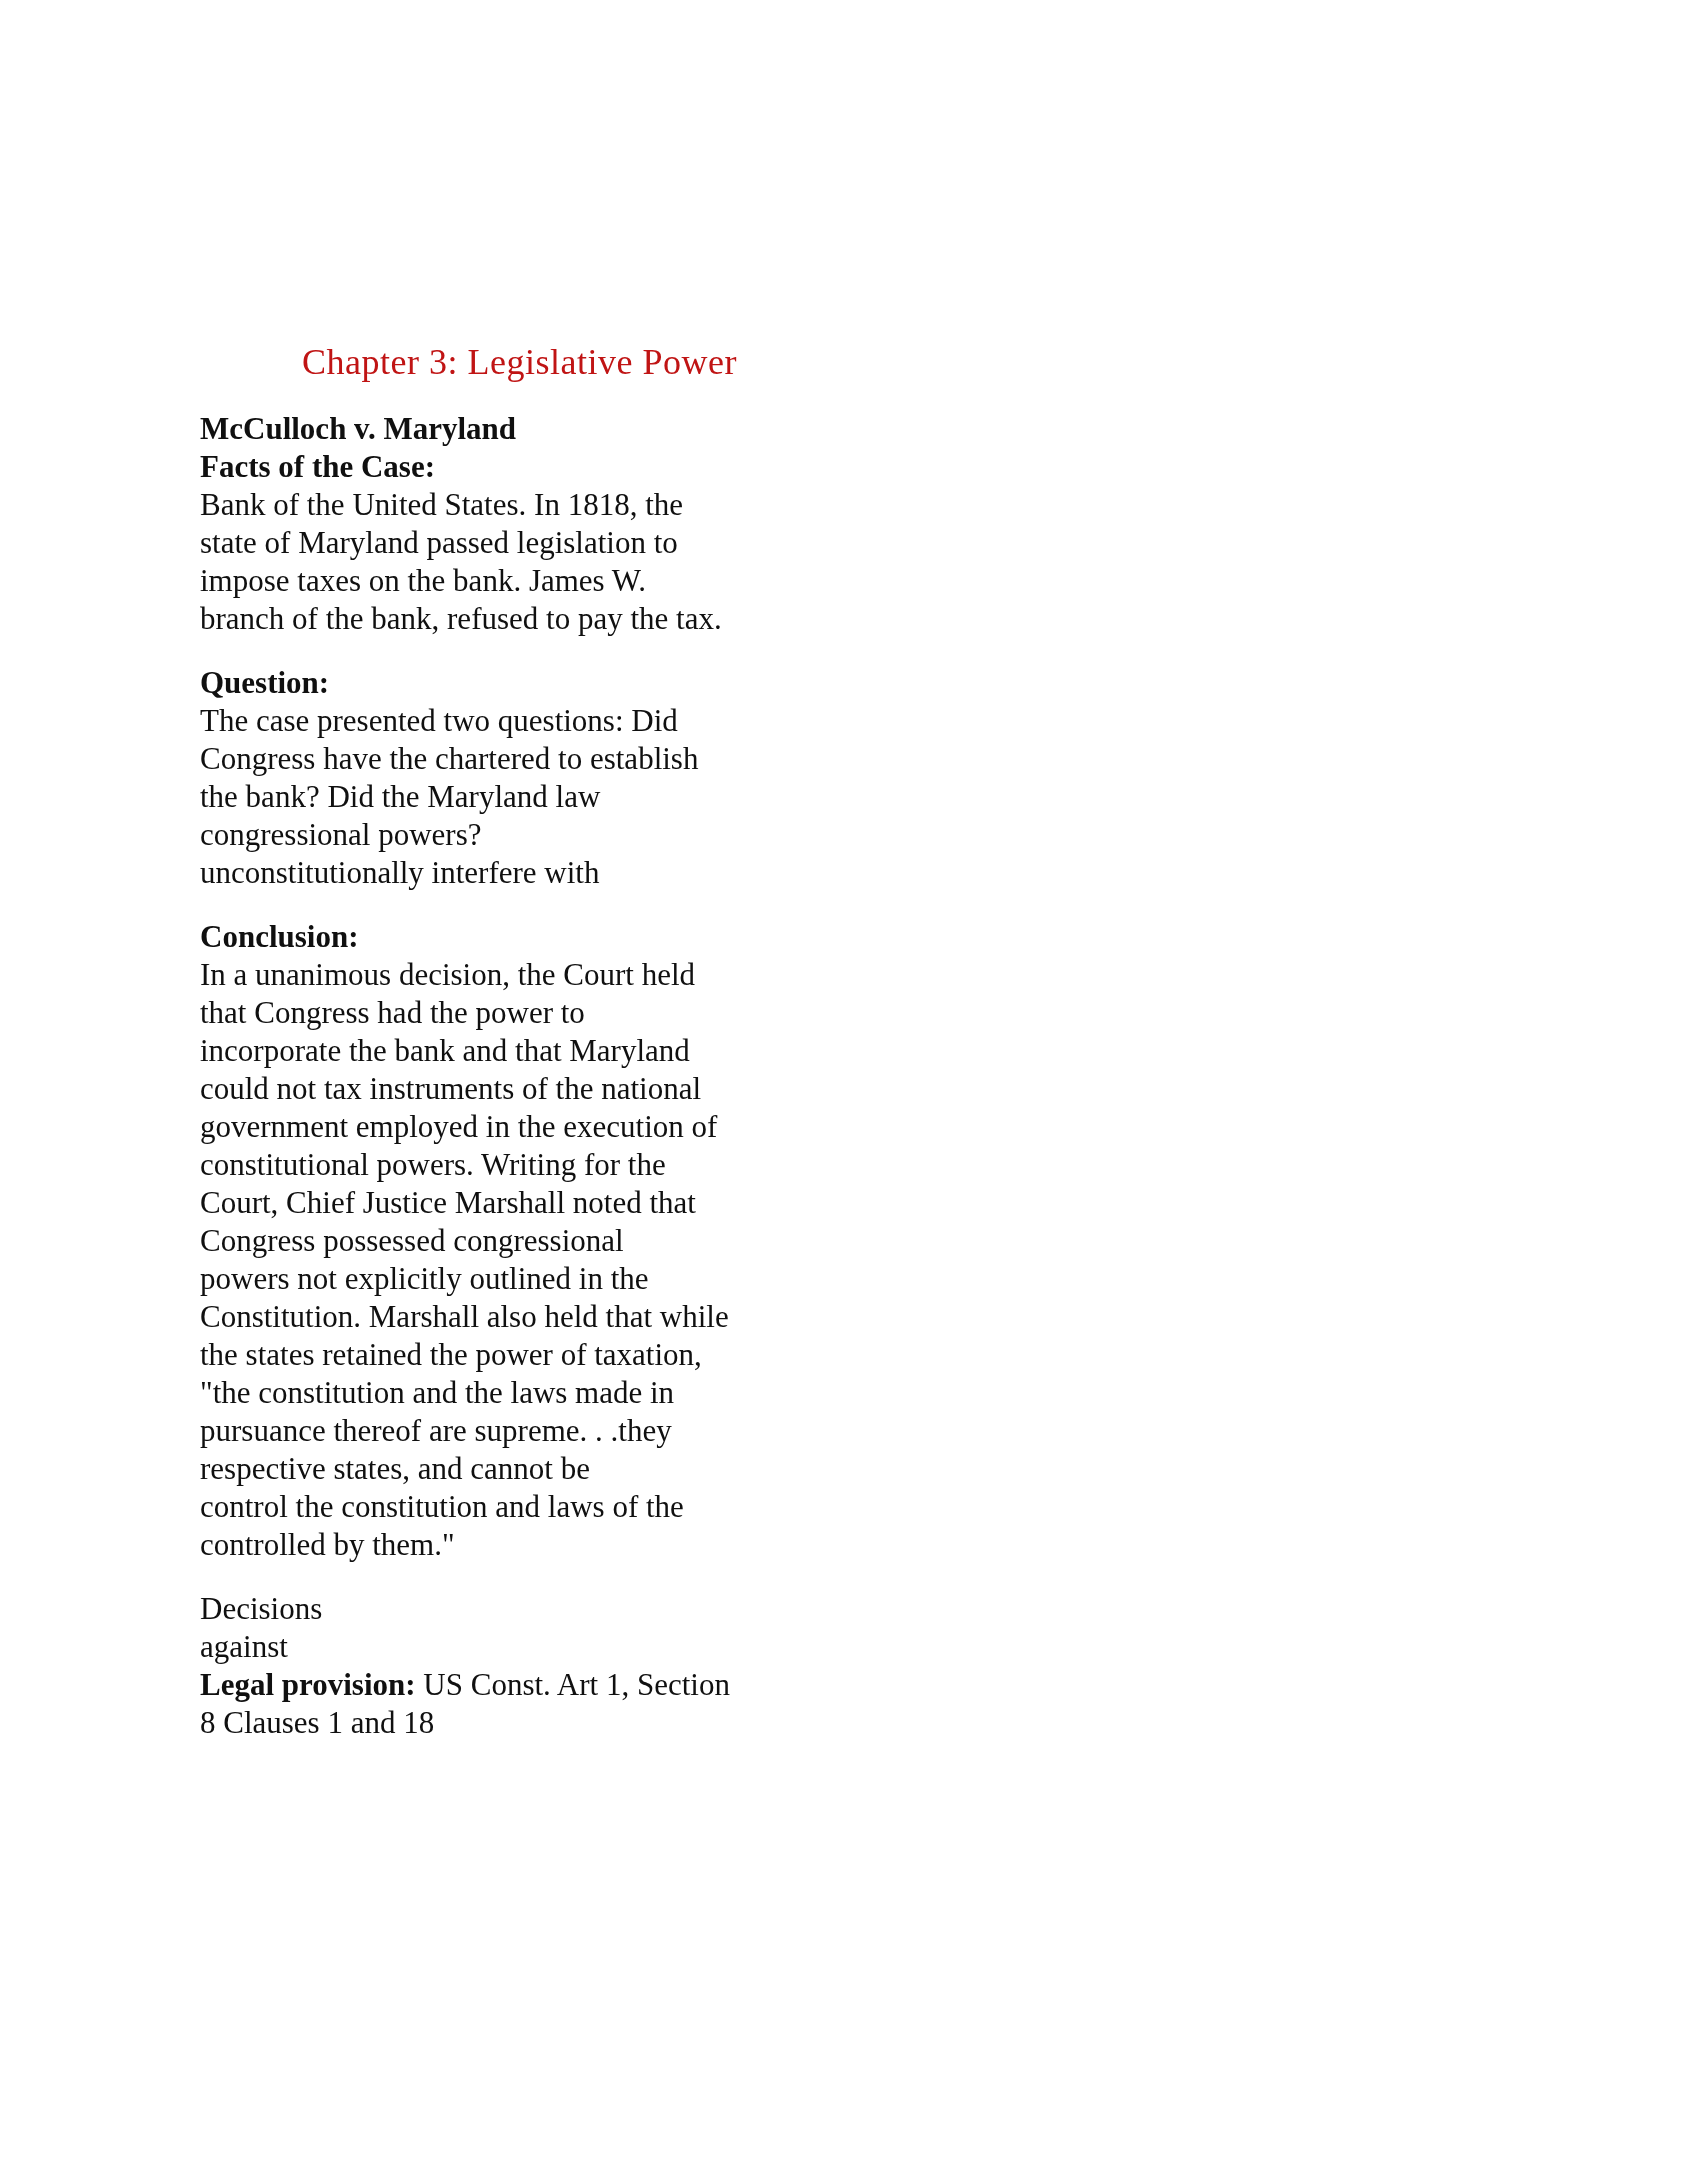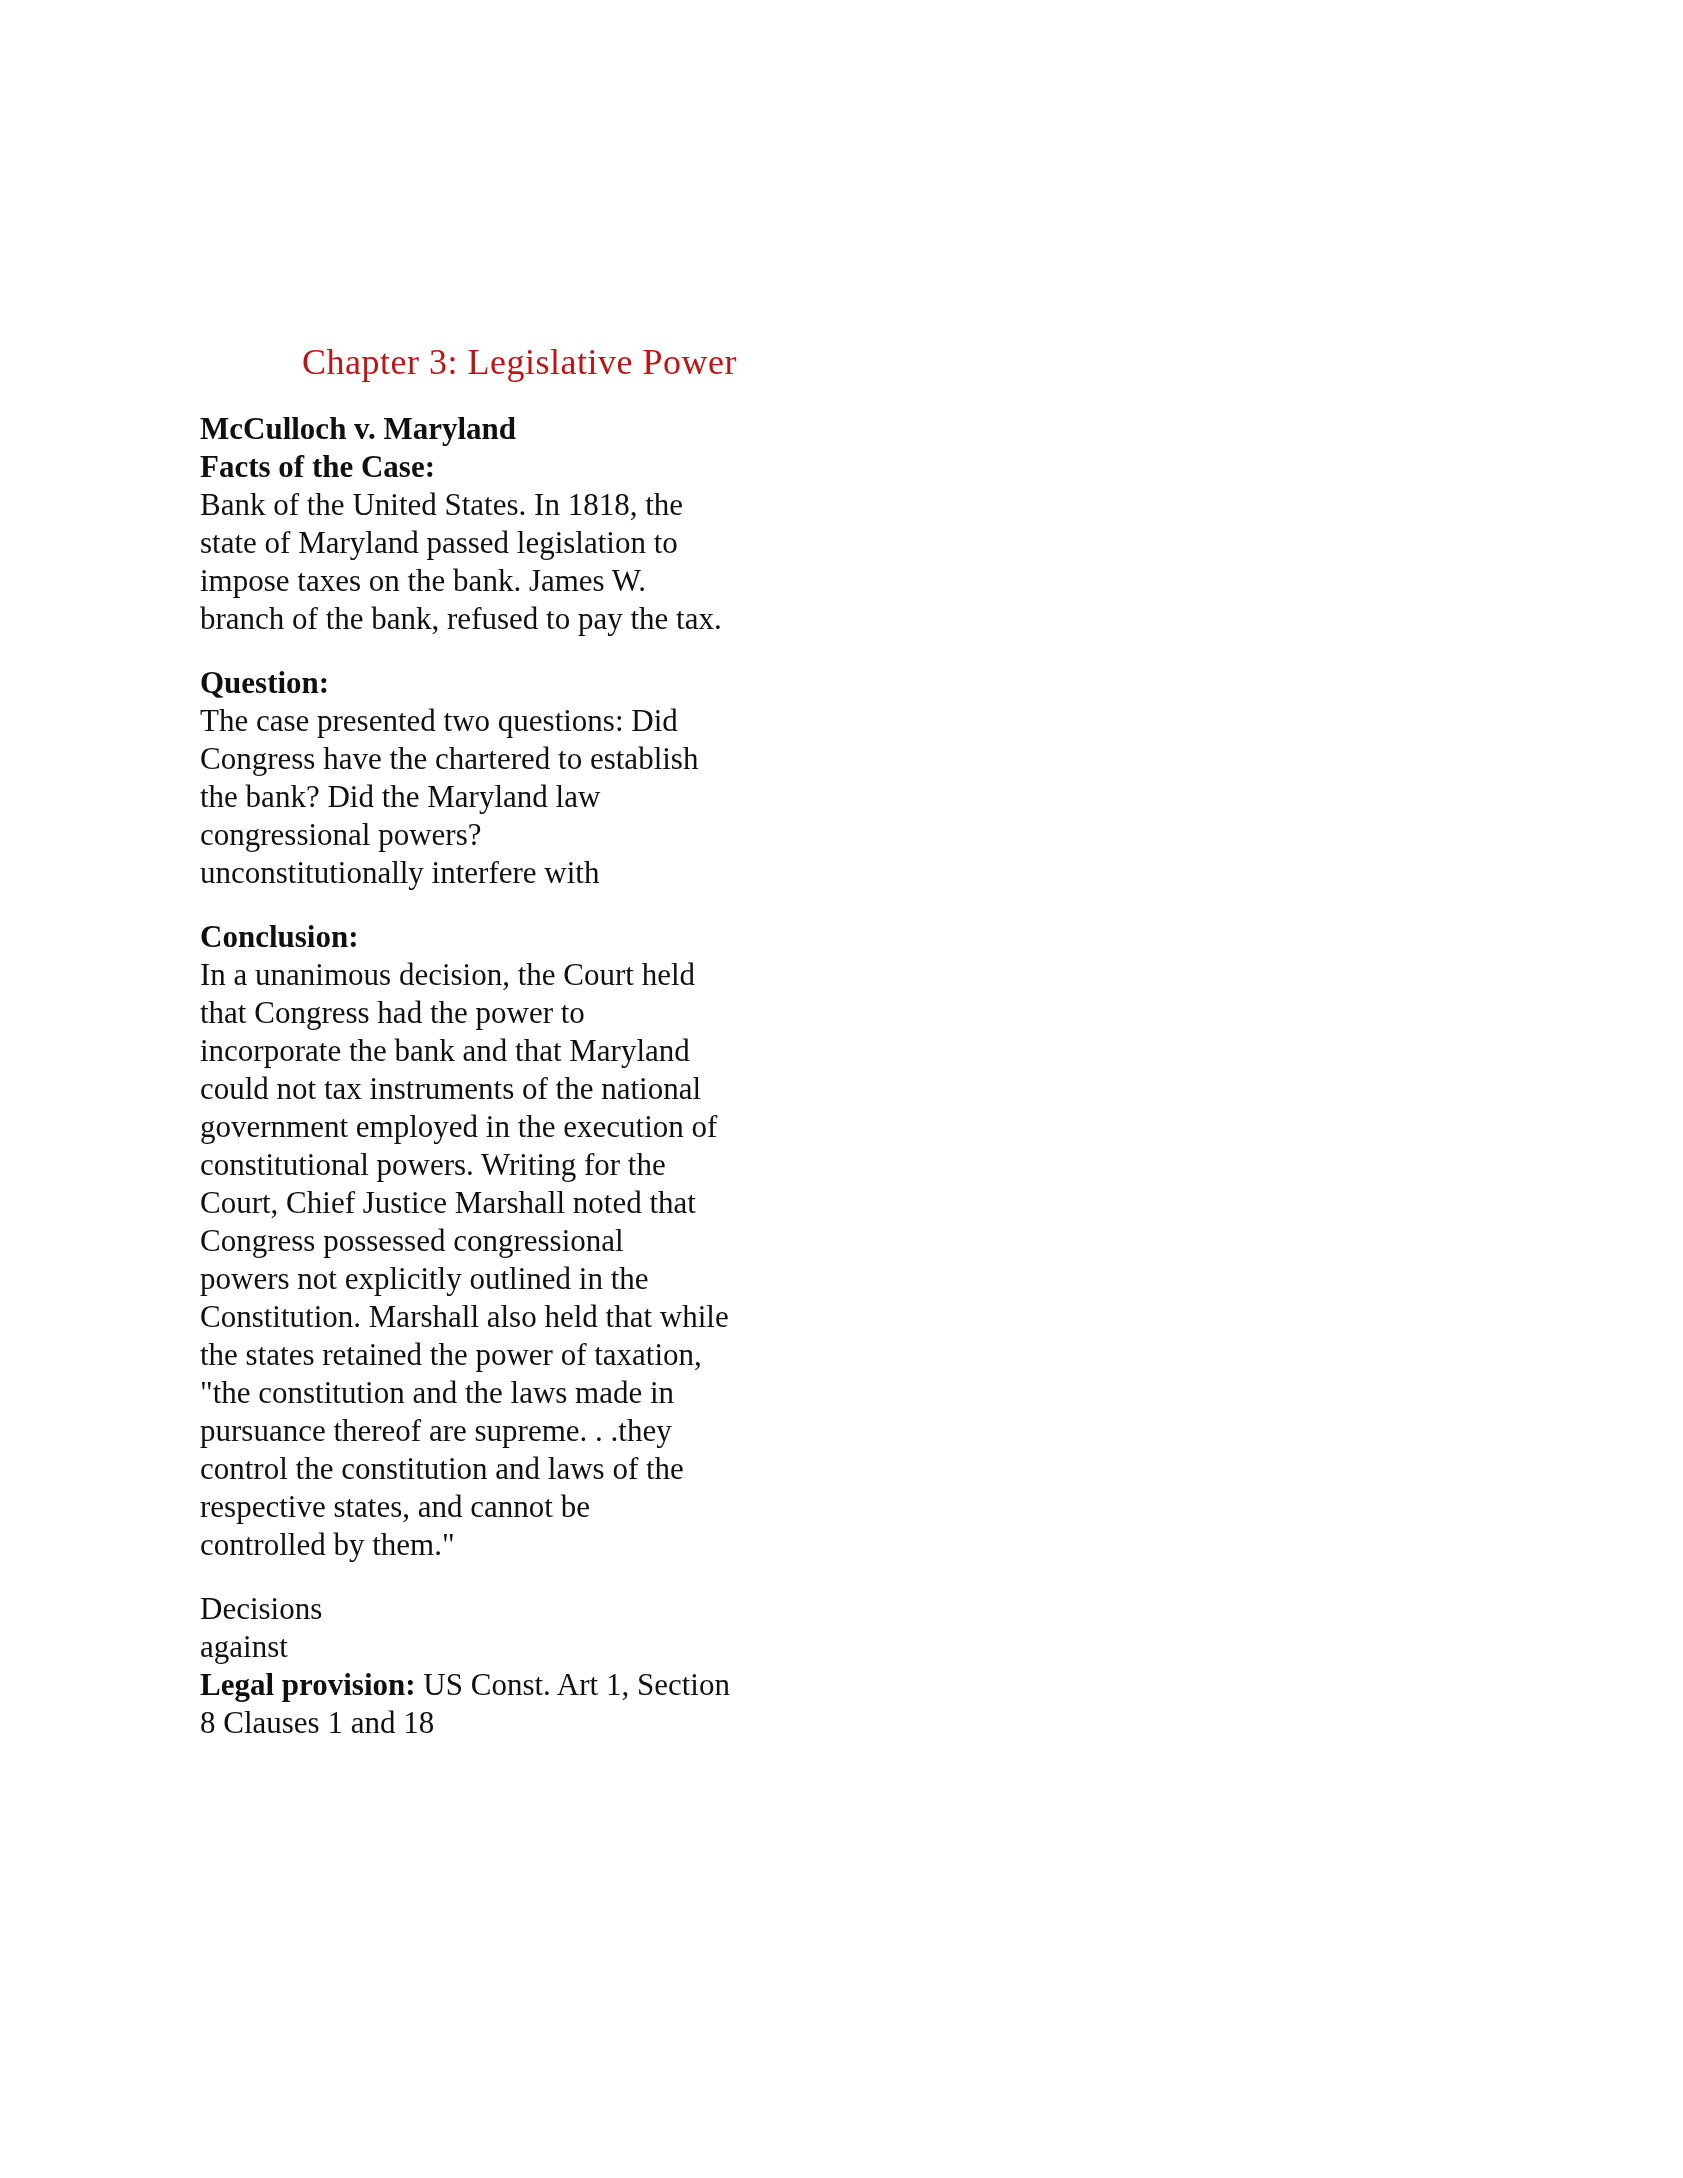--- a/index.html
+++ b/index.html
@@ -75,22 +75,22 @@
         <div class="line"><span>could not tax instruments of the national</span></div>
         <div class="line"><span>government employed in the execution of</span></div>
         <div class="line"><span>constitutional powers. Writing for the</span></div>
         <div class="line"><span>Court, Chief Justice Marshall noted that</span></div>
         <div class="line"><span>Congress possessed congressional</span></div>
         <div class="line"><span>powers not explicitly outlined in the</span></div>
         <div class="line"><span>Constitution. Marshall also held that while</span></div>
         <div class="line"><span>the states retained the power of taxation,</span></div>
         <div class="line"><span>"the constitution and the laws made in</span></div>
         <div class="line"><span>pursuance thereof are supreme. . .they</span></div>
+        <div class="line"><span>respective states, and cannot be</span></div>
         <div class="line"><span>control the constitution and laws of the</span></div>
-        <div class="line"><span>respective states, and cannot be</span></div>
         <div class="line"><span>controlled by them."</span></div>
       </div>
       <div class="section">
         <div class="line"><span>Decisions</span></div>
         <div class="line"><span>against</span></div>
         <div class="line"><span class="bold">Legal provision:</span><span> US Const. Art 1, Section</span></div>
         <div class="line"><span>8 Clauses 1 and 18</span></div>
       </div>
     </div>
 </div>

